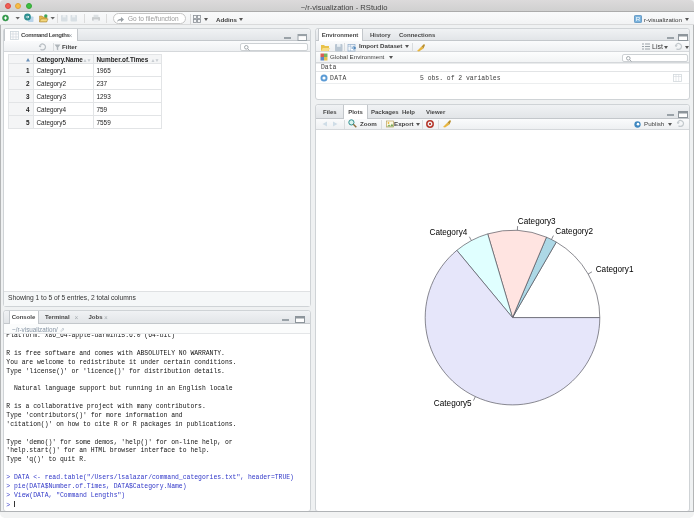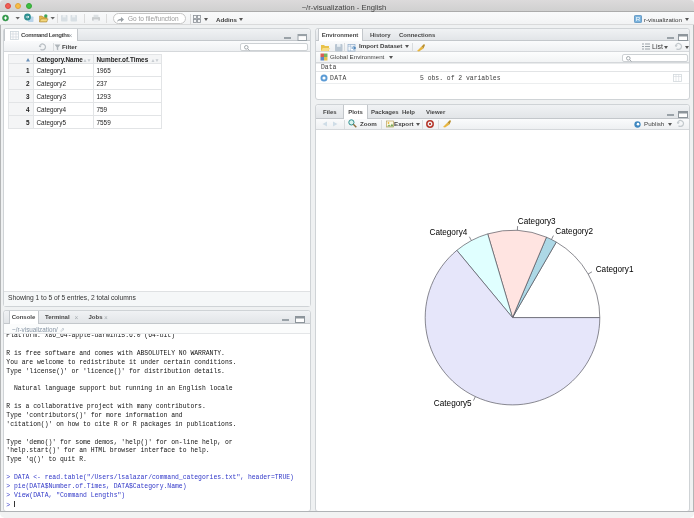--- a/index.html
+++ b/index.html
@@ -47,21 +47,21 @@
 </head>
 <body>
 
 <div class="abs" style="left:0; top:511px; width:694px; height:7px; background:#f2f3f3; border-top:1px solid #b0b3b6; border-radius:0 0 5px 5px; z-index:50;"></div>
 <div class="abs" style="left:0; top:513px; width:4px; height:5px; background:#fff; z-index:49;"></div>
 <div class="abs" style="left:690px; top:513px; width:4px; height:5px; background:#fff; z-index:49;"></div>
 <div class="abs" style="left:0; top:12px; width:1px; height:500px; background:#b3b5b6;"></div>
 <div class="abs" style="left:693px; top:12px; width:1px; height:500px; background:#b3b5b6;"></div>
 
 <div id="titlebar" class="abs"></div>
-<div id="title" class="abs">~/r-visualization - English</div>
+<div id="title" class="abs">~/r-visualization - RStudio</div>
 <div class="abs tl" style="left:4.8px; background:#f25e56; border:0.5px solid #d94a43;"></div>
 <div class="abs tl" style="left:14.9px; background:#f7bd45; border:0.5px solid #dfa23a;"></div>
 <div class="abs tl" style="left:25.5px; background:#3dbf41; border:0.5px solid #35a537;"></div>
 
 <div id="toolbar" class="abs"></div>
 <svg class="abs" style="left:0px; top:13px;" width="250" height="12" viewBox="0 0 250 12">
 
   <circle cx="5.5" cy="5" r="3" fill="#2f9e49"></circle>
   <circle cx="5.5" cy="5" r="3" fill="none" stroke="#27803b" stroke-width="0.5"></circle>
   <rect x="3.9" y="4.45" width="3.2" height="1.1" fill="#fff"></rect>

